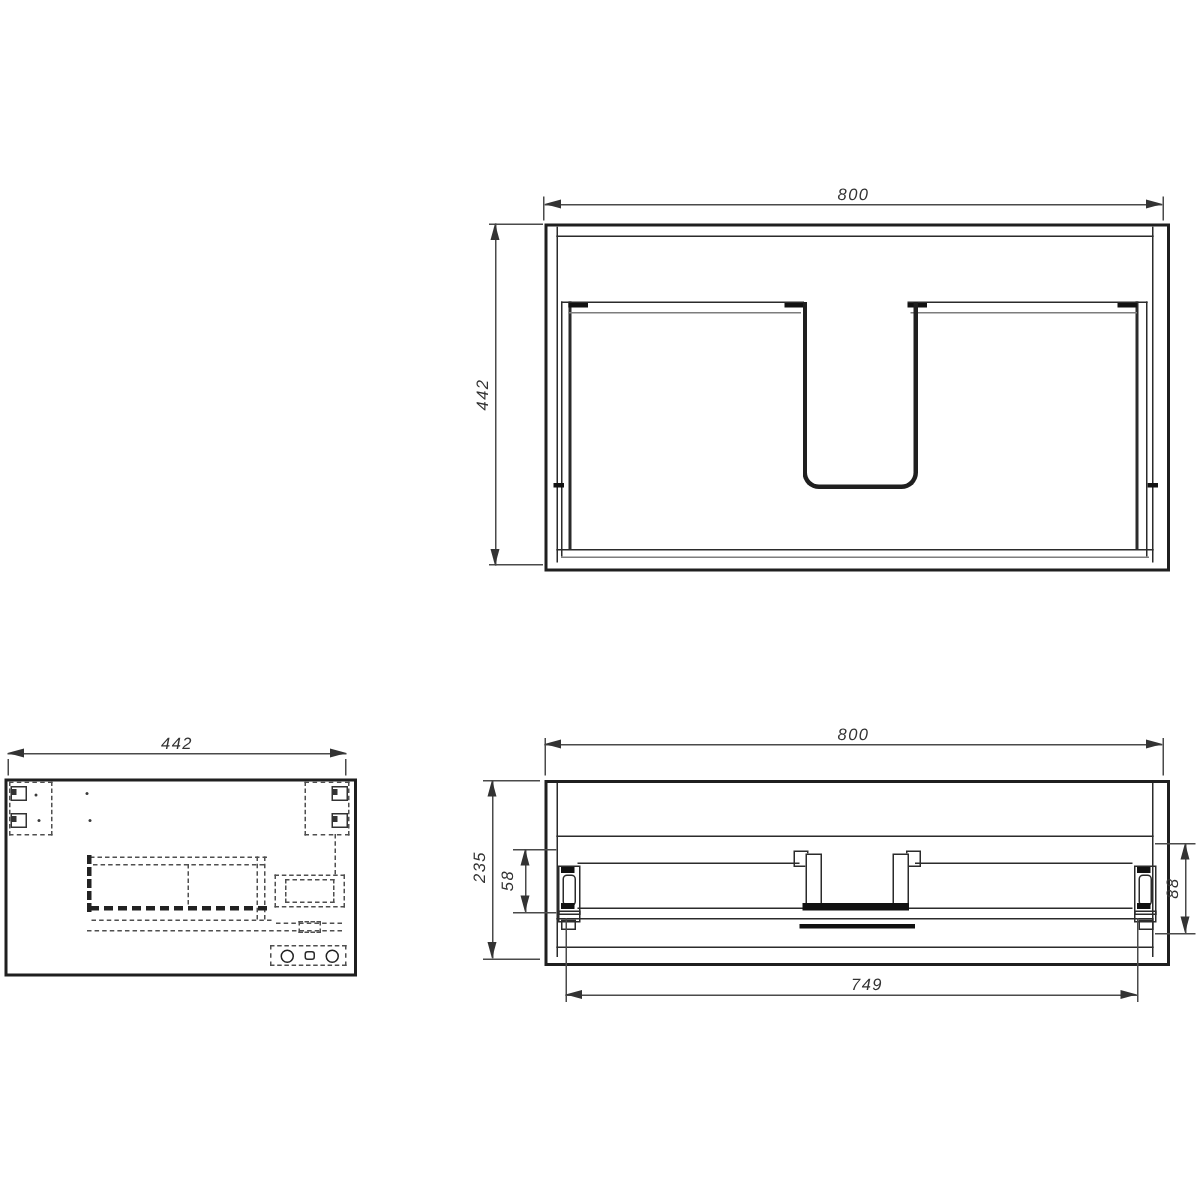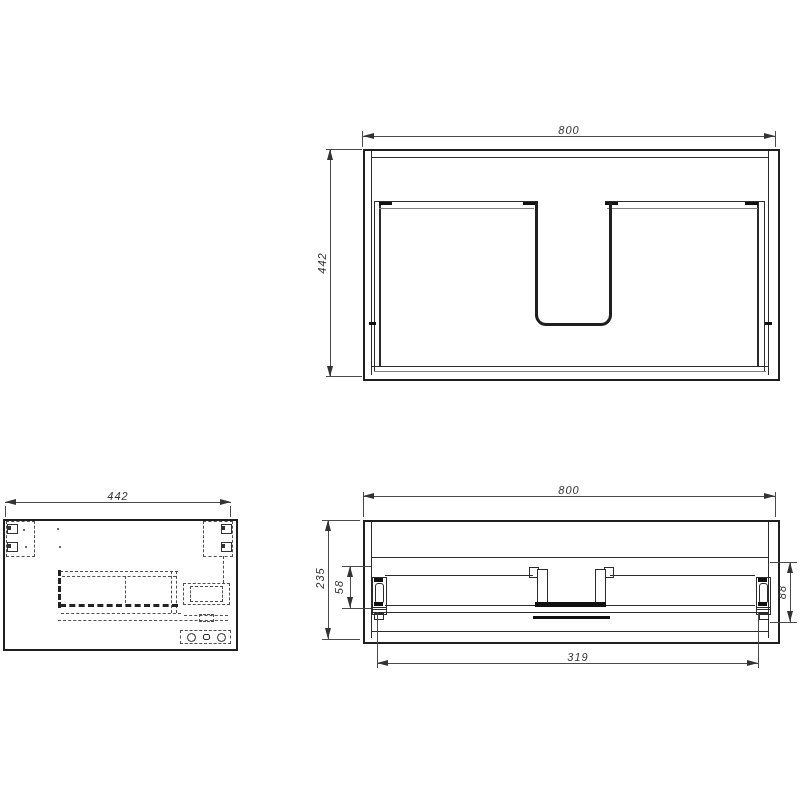--- a/index.html
+++ b/index.html
@@ -176,16 +176,16 @@
     <span class="vl dimln" style="left:790px;top:562px;height:60px;"></span>
     <span class="ar u" style="left:787px;top:562px;"></span>
     <span class="ar d" style="left:787px;top:611px;"></span>
     <span class="txt rot" style="left:762px;top:586px;width:40px;height:12px;">88</span>
 
     <span class="vl dimln" style="left:377px;top:612px;height:56px;"></span>
     <span class="vl dimln" style="left:758px;top:612px;height:56px;"></span>
     <span class="hl dimln" style="left:377px;top:663px;width:381px;"></span>
     <span class="ar l" style="left:377px;top:660px;"></span>
     <span class="ar r" style="left:747px;top:660px;"></span>
-    <span class="txt" style="left:558px;top:651px;width:40px;">319</span>
+    <span class="txt" style="left:558px;top:651px;width:40px;">749</span>
   </div>
 
 </div>
 
 </body></html>

